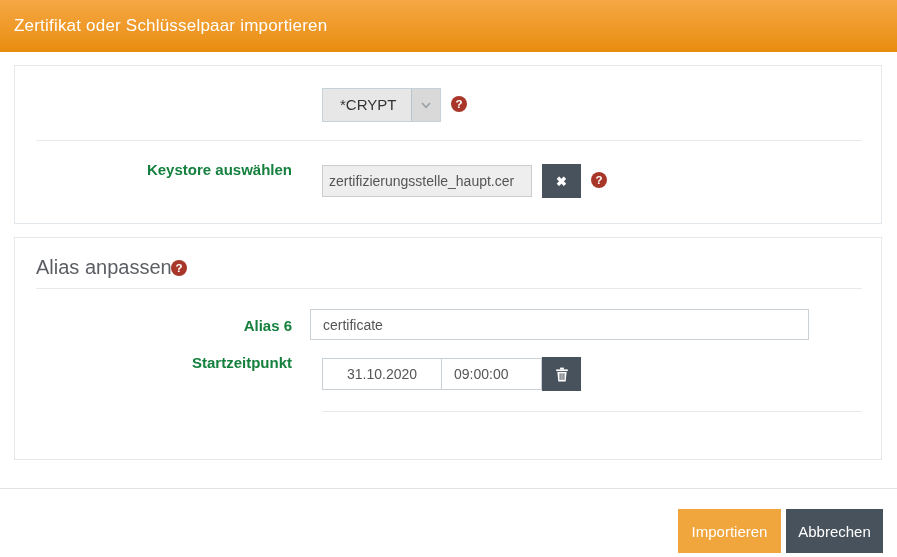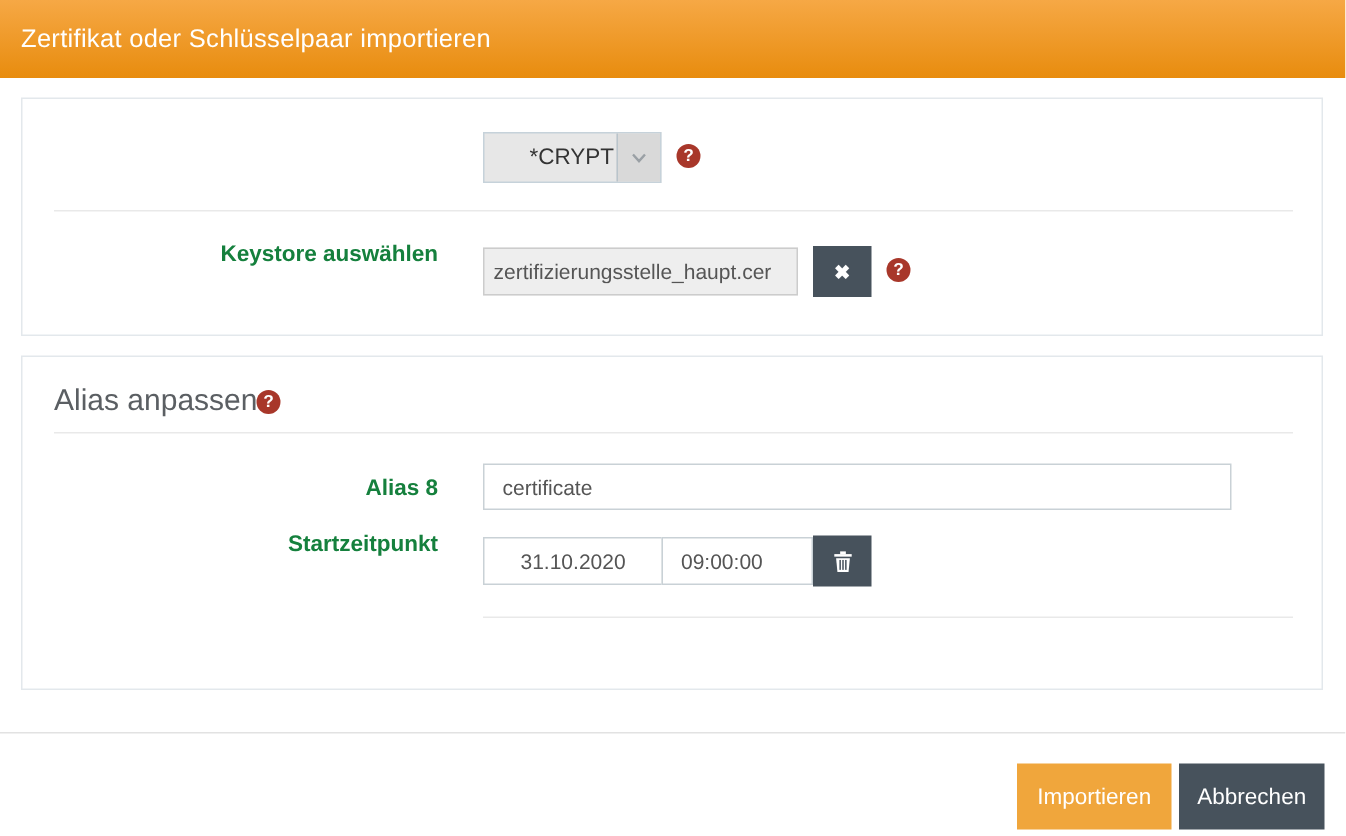--- a/index.html
+++ b/index.html
@@ -29,21 +29,21 @@
   .form-label{
     position:absolute;left:0;width:277px;text-align:right;
     font-size:15px;font-weight:bold;color:#15803d;white-space:nowrap;
   }
   
   .select{
     position:absolute;left:307px;top:22px;width:119px;height:34px;
     background:#e7e7e7;border:1px solid #c6d2da;box-sizing:border-box;
   }
   .select-value{
-    position:absolute;left:30px;top:0;line-height:32px;
+    position:absolute;left:17px;top:0;line-height:32px;
     font-size:15px;color:#333333;
   }
   .select-arrow{
     position:absolute;right:0;top:0;width:28px;height:32px;
     background:#d9d9d9;border-left:1px solid #b9c4cb;
     display:flex;align-items:center;justify-content:center;
   }
   
   .txt{
     position:absolute;box-sizing:border-box;border:1px solid #c9d1d6;
@@ -115,23 +115,23 @@
 </div>
 
 <div class="panel" id="panel-alias">
 
   <div class="section-title">Alias anpassen</div>
 
   <span class="help" style="left:156px;top:22px;">?</span>
 
   <div class="divider" style="left:21px;top:50px;width:826px;"></div>
 
-  <div class="form-label" style="top:79px;">Alias 8</div>
+  <div class="form-label" style="top:79px;">Alias 6</div>
 
-  <input class="txt" style="left: 307px; top: 71px; width: 499px; height: 31px; padding: 0px 12px;" value="certificate">
+  <input class="txt" style="left: 295px; top: 71px; width: 499px; height: 31px; padding: 0px 12px;" value="certificate">
 
   <div class="form-label" style="top:116px;">Startzeitpunkt</div>
 
   <input class="txt" style="left: 307px; top: 120px; width: 120px; height: 32px; padding: 0px 24px;" value="31.10.2020">
 
   <input class="txt" style="left: 426px; top: 120px; width: 101px; height: 32px; padding: 0px 12px;" value="09:00:00">
 
   <button class="icon-btn" style="left:527px;top:119px;">
     <span style="display:flex;">
       <svg width="14" height="15" viewBox="0 0 14 15">

